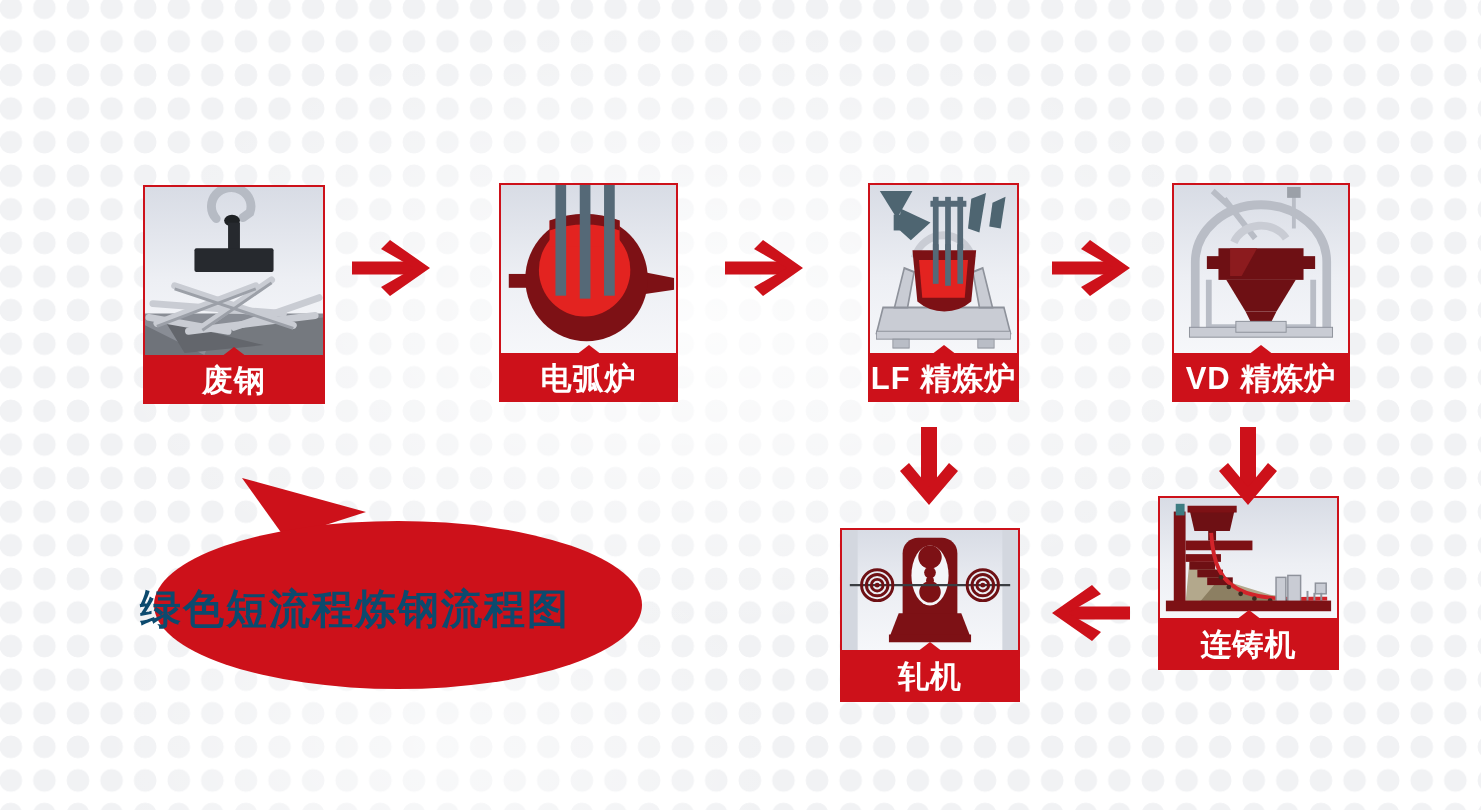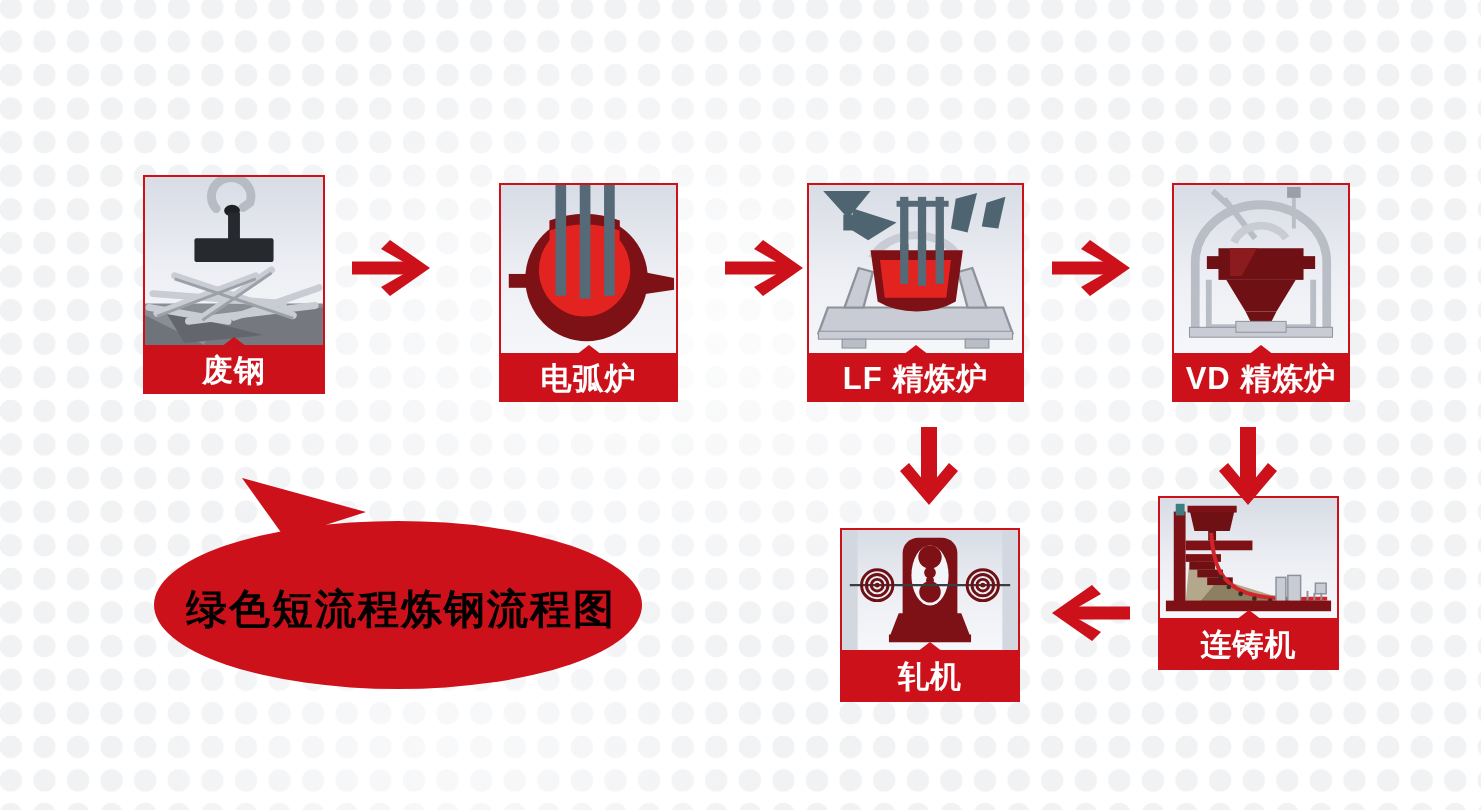--- a/index.html
+++ b/index.html
@@ -44,38 +44,38 @@
   }
   .node-label::before{
     content:"";position:absolute;top:-10px;left:50%;transform:translateX(-50%);
     border-left:13px solid transparent;border-right:13px solid transparent;
     border-bottom:10px solid var(--red);
   }
   .row1 .node-image{height:172px;}
   .row1 .node-label{height:47px;font-size:31px;}
   .row2 .node-image{height:124px;}
   .row2 .node-label{height:50px;font-size:31px;}
-  #node-1{left:143px;top:175px;width:182px;}
+  #node-1{left:143px;top:185px;width:182px;}
   #node-2{left:499px;top:183px;width:179px;text-align:center;}
-  #node-3{left:807px;top:183px;width:217px;}
+  #node-3{left:868px;top:183px;width:151px;}
   #node-4{left:1159px;top:183px;width:178px;margin-left:13px;}
   #node-5{left:840px;top:528px;width:180px;border-radius:26px;}
   #node-6{left:1158px;top:496px;width:181px;border-radius:23px;}
   .arrow{position:absolute;}
   #arrow-1{left:352px;top:240px;}
   #arrow-2{left:725px;top:240px;}
   #arrow-3{left:1052px;top:240px;}
   #arrow-4{left:900px;top:427px;}
   #arrow-5{left:1219px;top:427px;}
   #arrow-6{left:1052px;top:585px;}
   .bubble{position:absolute;left:140px;top:468px;width:522px;height:232px;}
   .bubble svg{position:absolute;inset:0;}
   .bubble-text{
-    position:absolute;left:0;right:0;top:114px;text-align:center;
-    color:#000000;font-weight:bold;font-size:41px;letter-spacing:2px;white-space:nowrap;
+    position:absolute;left:0;right:0;top:114px;text-align:left;
+    color:#0c4a6e;font-weight:bold;font-size:41px;letter-spacing:2px;white-space:nowrap;
   }
 </style>
 </head>
 <body>
 
 <div class="canvas">
   <div class="bg-dots"></div>
   <div class="bg-fade"></div>
 
   <div class="node row1" id="node-1">

